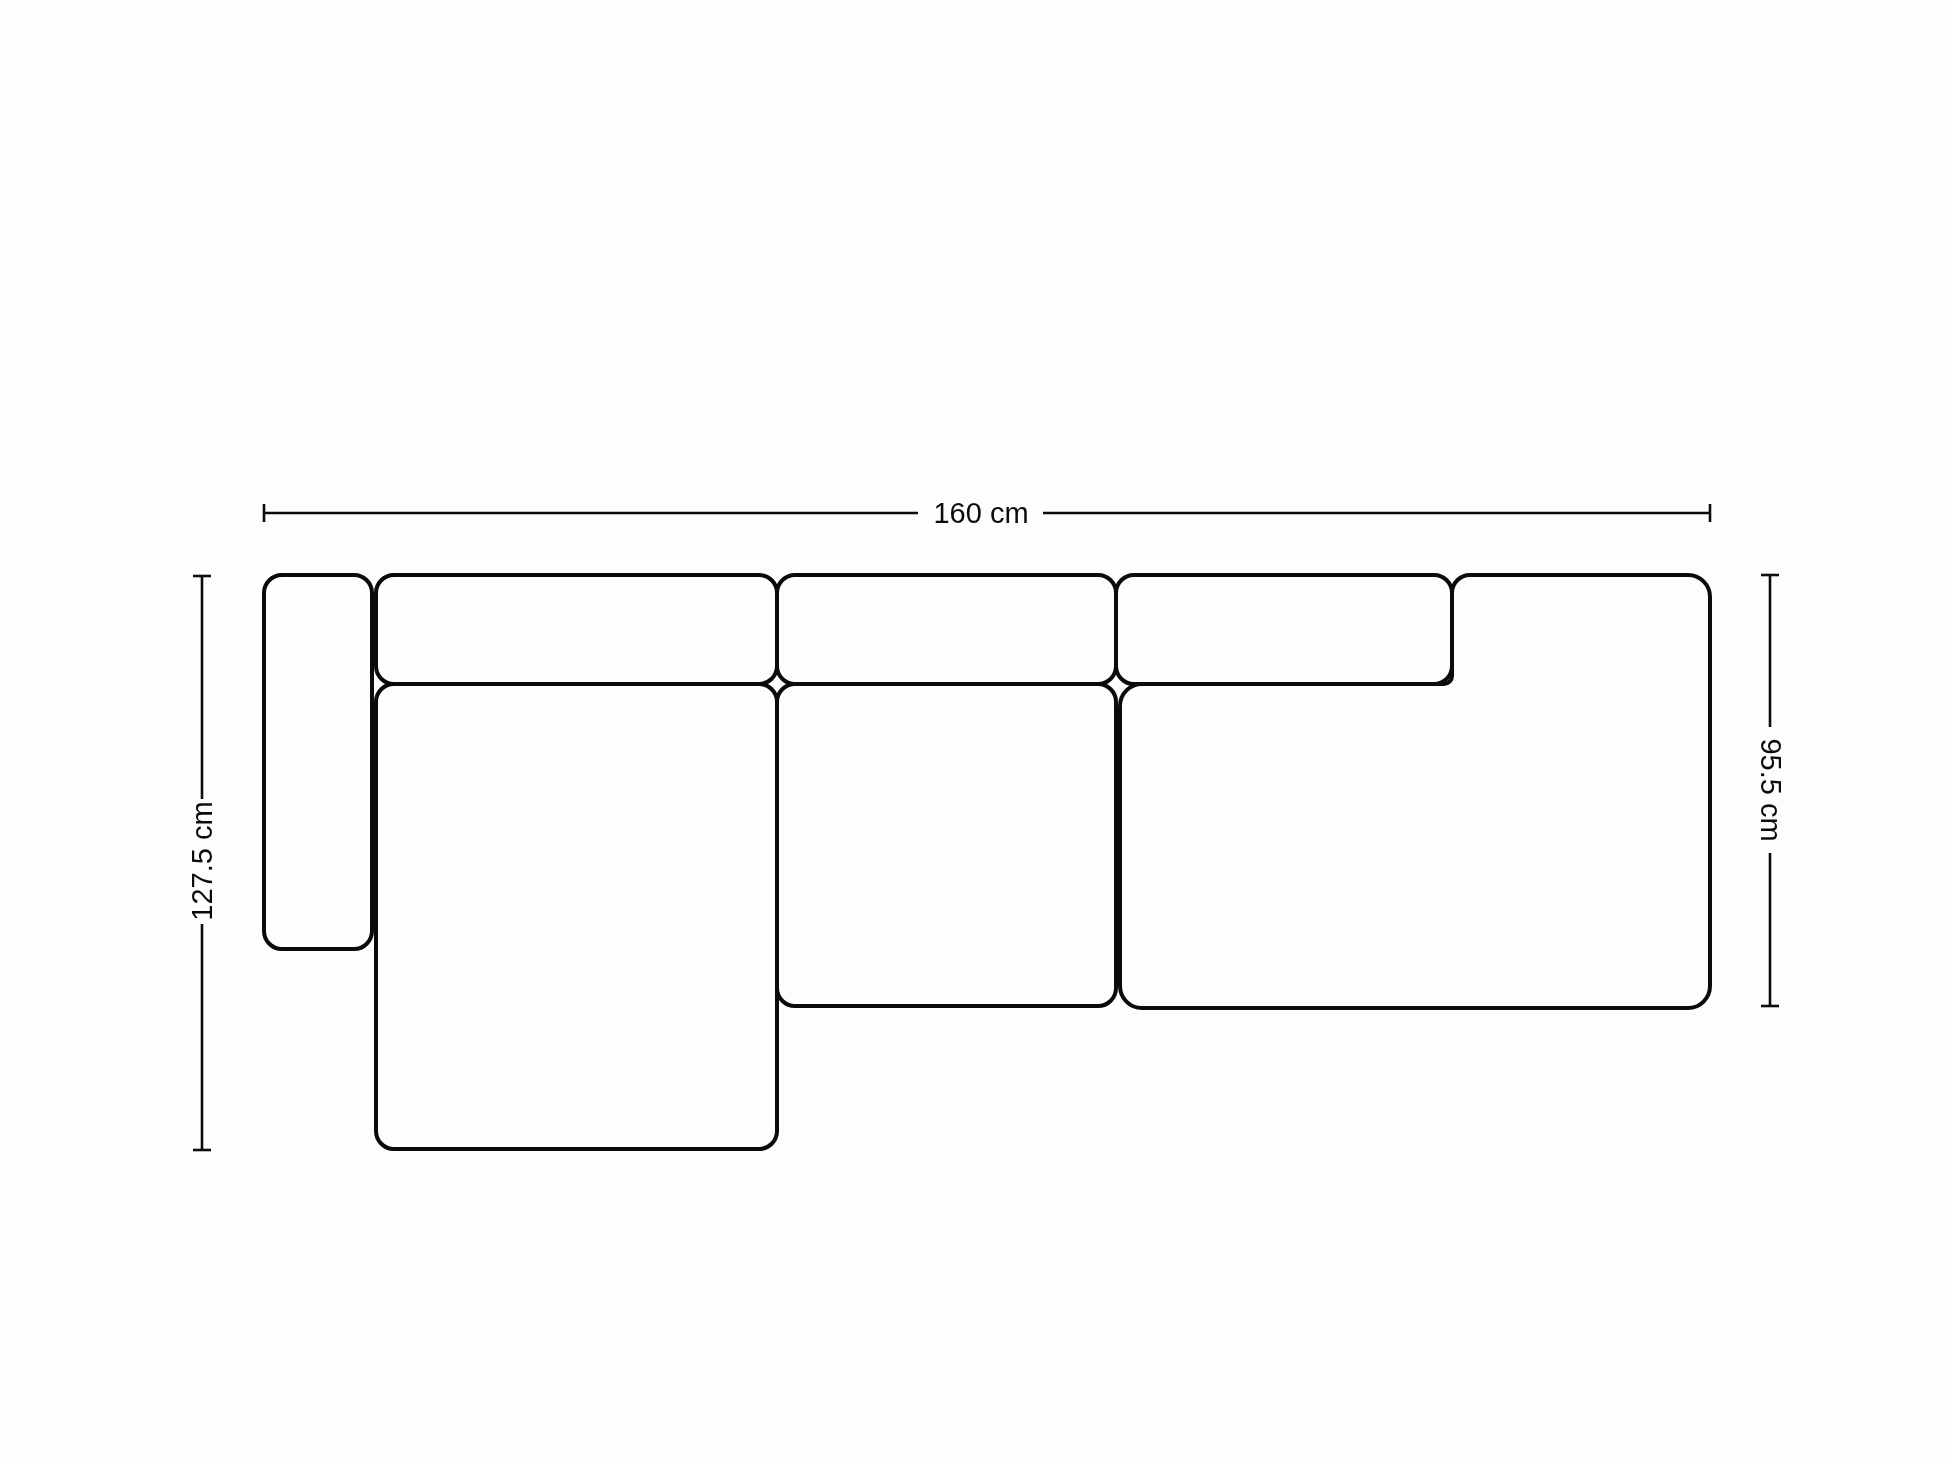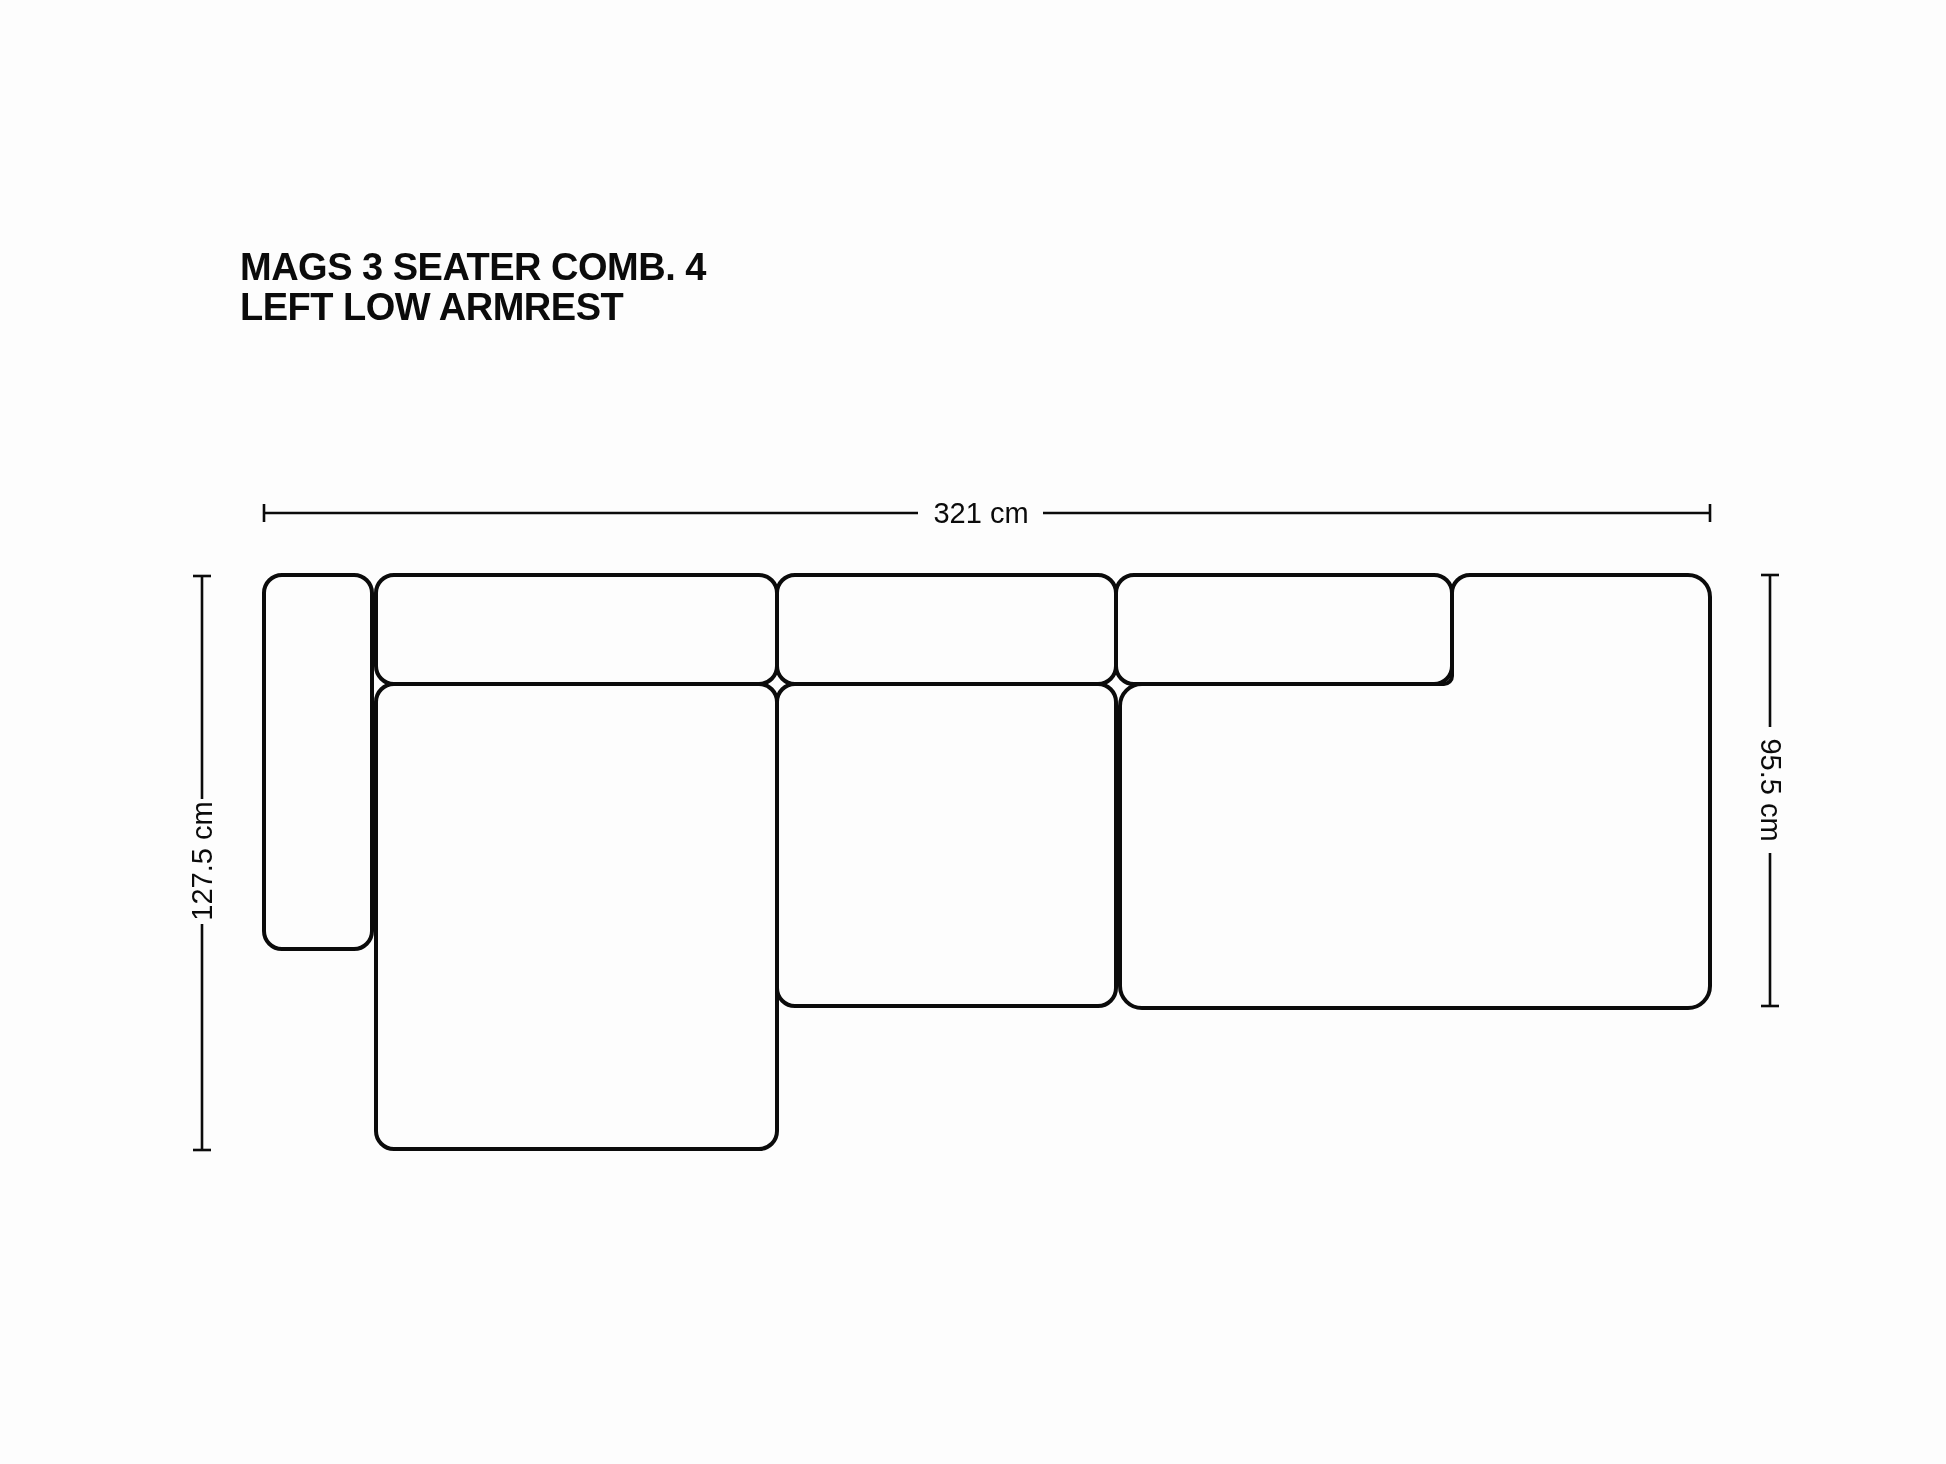--- a/index.html
+++ b/index.html
@@ -110,24 +110,20 @@
     </g>
 
     <g>
       <path class="dim-stroke" d="M 1770 575 V 727"></path>
       <path class="dim-stroke" d="M 1770 853 V 1006"></path>
       <path class="dim-stroke" d="M 1761 575 H 1779"></path>
       <path class="dim-stroke" d="M 1761 1006 H 1779"></path>
     </g>
   </svg>
 
-  <div class="title-block">
-    <div>MAGS 3 SEATER COMB. 4</div>
-    <div>LEFT LOW ARMREST</div>
-  </div>
 
-  <div class="dim-label width">321 cm</div>
+  <div class="dim-label width">160 cm</div>
 
   <div class="dim-label height-left">127.5 cm</div>
 
   <div class="dim-label depth-right">95.5 cm</div>
 
 </div>
 
 </body></html>

